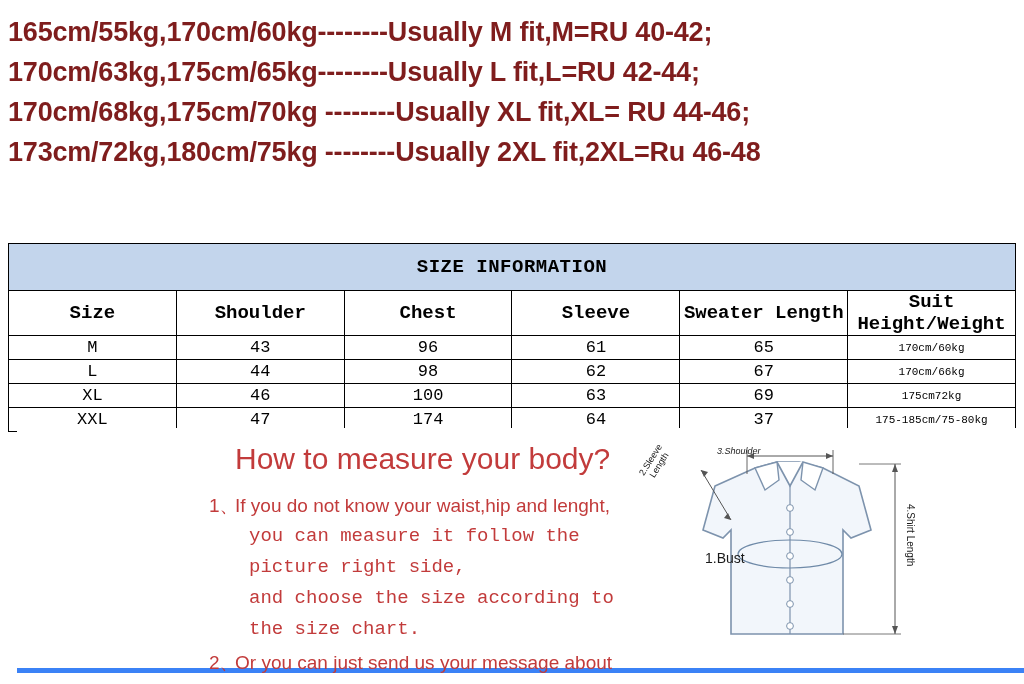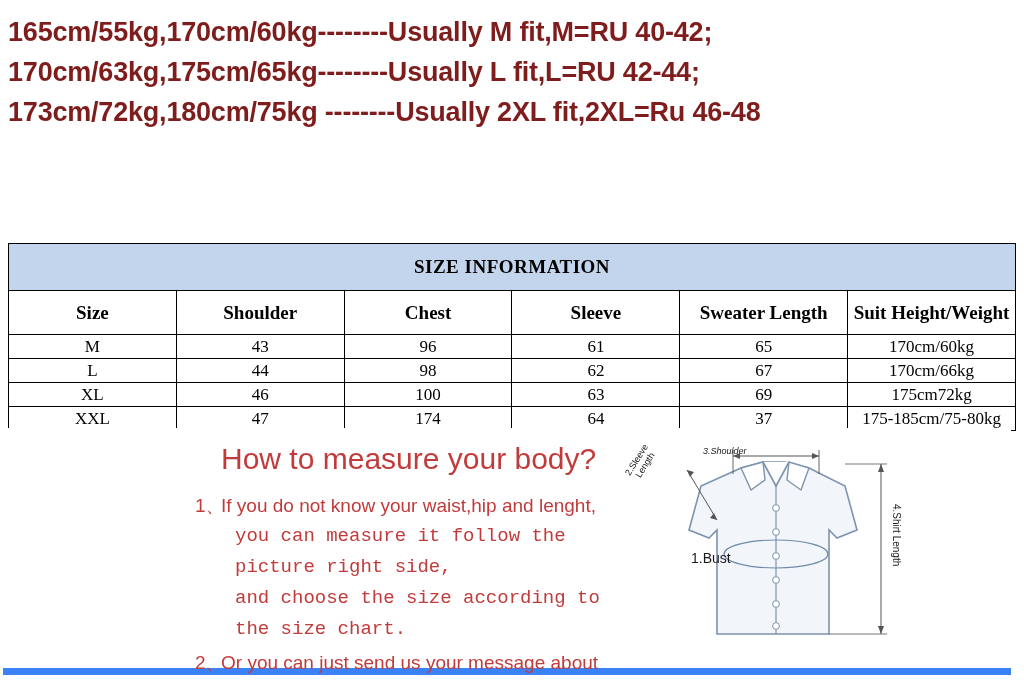--- a/index.html
+++ b/index.html
@@ -33,21 +33,21 @@
   .table-wrap {
     position: absolute;
     left: 8px;
     top: 243px;
     width: 1008px;
   }
   table.size-table {
     border-collapse: collapse;
     width: 100%;
     table-layout: fixed;
-    font-family: Liberation Serif, serif;
+    font-family: Liberation Mono, monospace;
   }
   table.size-table td,
   table.size-table th {
     border: 1px solid #000000;
     text-align: center;
     font-size: 17px;
     color: #000000;
     padding: 0;
   }
   tr.title-row td {
@@ -61,32 +61,32 @@
     height: 43px;
     font-weight: bold;
     font-size: 19px;
     margin-left: 32px;
   }
   tr.data-row td {
     height: 23px;
     font-size: 17px;
   }
   tr.data-row td.small {
-    font-size: 17px;
+    font-size: 11px;
   }
 
   
   .measure {
     position: absolute;
-    left: 3px;
+    left: 17px;
     top: 428px;
     width: 1008px;
     height: 240px;
     background: #ffffff;
-    border-bottom: 7px solid #3b82f6;
+    border-bottom: 5px solid #3b82f6;
   }
   .measure-title {
     position: absolute;
     left: 218px;
     top: 14px;
     color: #c23b3b;
     font-size: 30px;
     font-weight: normal;
     font-family: "Liberation Sans", sans-serif;
   }
@@ -140,20 +140,21 @@
     writing-mode: vertical-rl;
     font-size: 10px;
   }
 </style>
 </head>
 <body>
 
 <div class="fit-block">
   <div class="fit-line">165cm/55kg,170cm/60kg--------Usually M fit,M=RU 40-42;</div>
   <div class="fit-line">170cm/63kg,175cm/65kg--------Usually L fit,L=RU 42-44;</div>
+  <div class="fit-line">170cm/68kg,175cm/70kg --------Usually XL fit,XL= RU 44-46;</div>
   <div class="fit-line">173cm/72kg,180cm/75kg --------Usually 2XL fit,2XL=Ru 46-48</div>
 </div>
 
 <div class="table-wrap">
   <table class="size-table">
     <tbody>
       <tr class="title-row">
         <td colspan="6">SIZE INFORMATION</td>
       </tr>
       <tr class="head-row">

